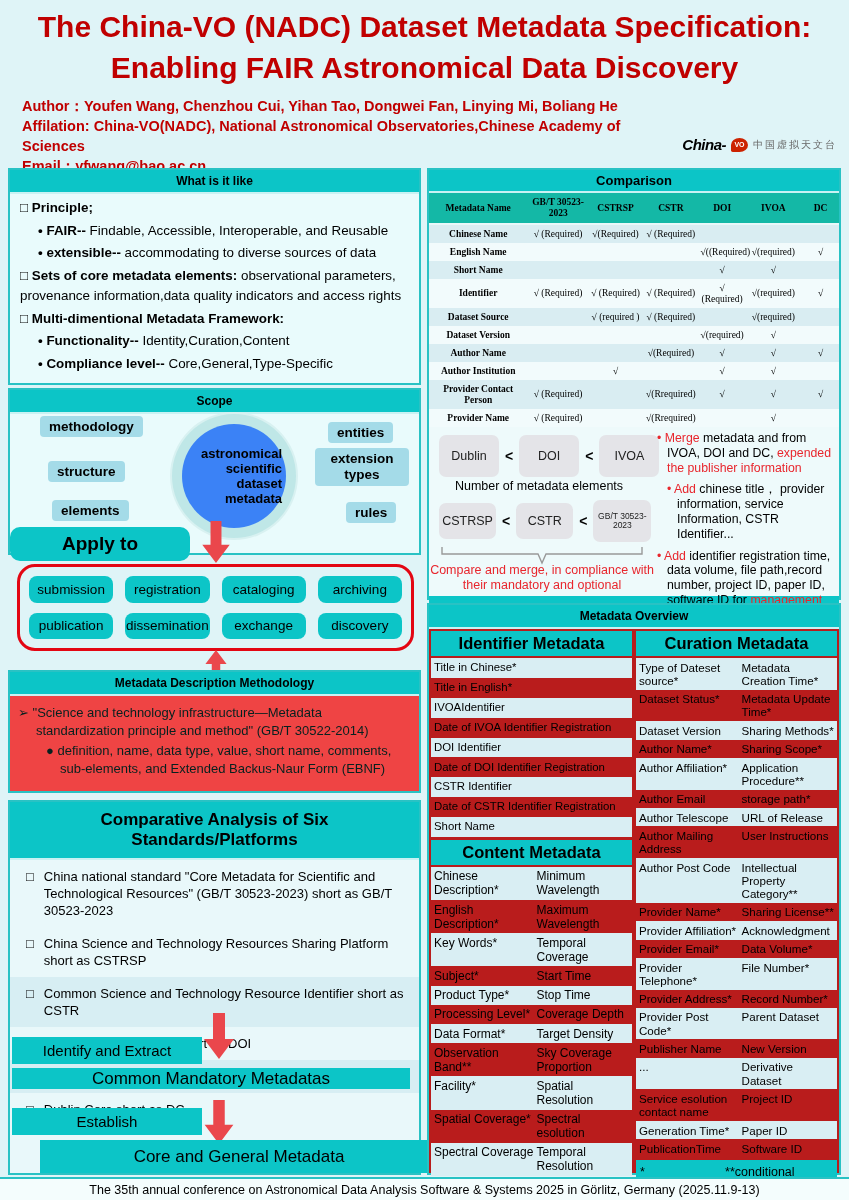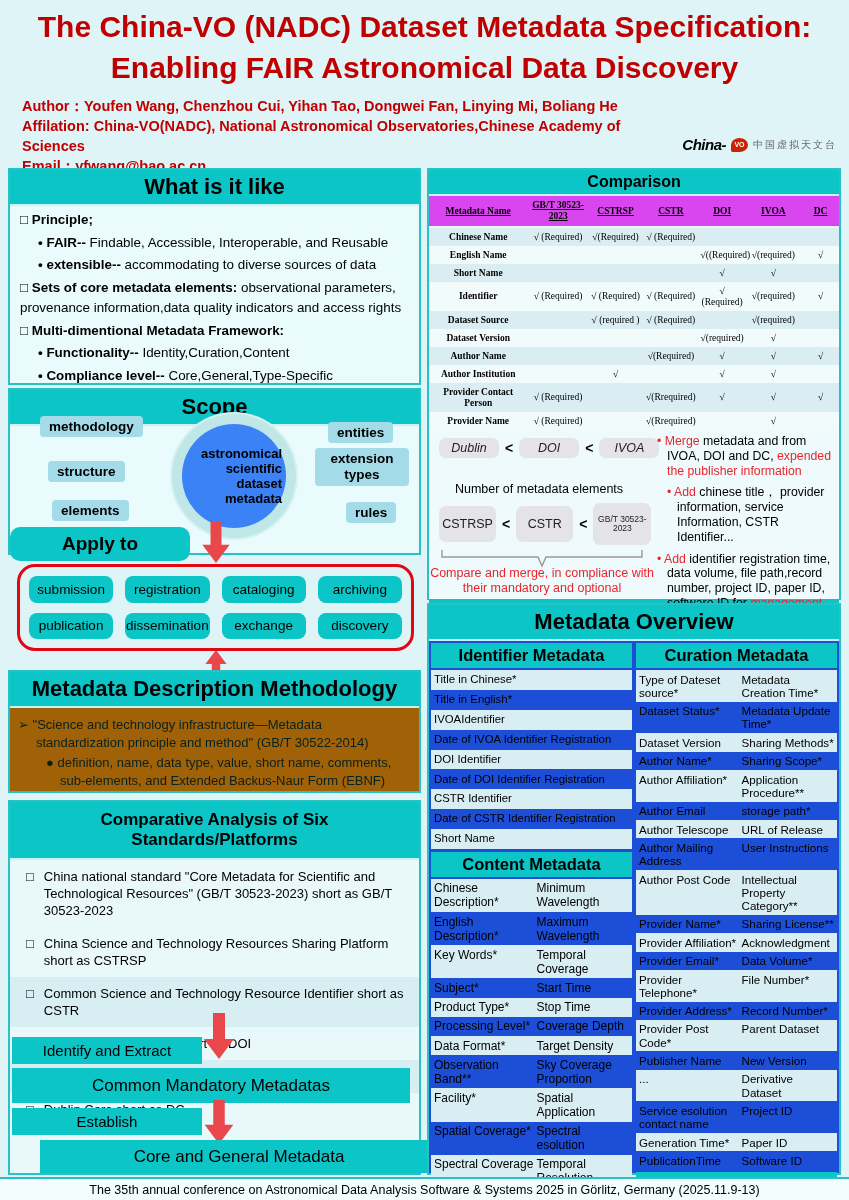--- a/index.html
+++ b/index.html
@@ -10,21 +10,21 @@
          font-size:30px;line-height:41px;font-weight:bold;color:#c00000;}
   .authors{position:absolute;top:96px;left:22px;width:660px;
            font-size:14.5px;line-height:20px;font-weight:bold;color:#c00000;}
   .chinavo{position:absolute;top:136px;right:12px;display:flex;align-items:center;gap:5px;}
   .cv-word{font-weight:bold;font-size:15px;font-style:italic;letter-spacing:-0.5px;}
   .cv-badge{display:inline-flex;align-items:center;justify-content:center;width:17px;height:14px;
             background:#cc2200;color:#fff;font-size:7px;font-weight:bold;border-radius:50% 50% 50% 10%;}
   .cv-cn{font-size:10px;color:#666;letter-spacing:2px;}
   
   .panel{position:absolute;box-sizing:border-box;border:2px solid #29c2c4;background:#e9fbfc;}
-  .sec-head{background:#0cc5c7;text-align:center;font-weight:bold;font-size:22px;
+  .sec-head{background:#0cc5c7;text-align:center;font-weight:bold;font-size:12px;
             padding:4px 8px;border-bottom:2px solid #c9f2f3;}
   
   #panel-what{left:8px;top:168px;width:413px;height:217px;}
   .wl{margin:0;padding:1px 10px;font-size:13.4px;line-height:20.5px;}
   .wl .sq{font-weight:bold;}
   .wl.sub{padding-left:28px;}
   .wl b{font-weight:bold;}
   
   #panel-scope{left:8px;top:388px;width:413px;height:167px;}
   .pill{position:absolute;background:#a4dbe8;border-radius:4px;padding:3px 9px;
@@ -42,66 +42,66 @@
   .applyto{position:absolute;left:10px;top:527px;width:180px;height:34px;background:#0cc5c7;
            border-radius:10px;display:flex;align-items:center;justify-content:center;
            font-weight:bold;font-size:19px;}
   .apply-wrap{position:absolute;left:17px;top:564px;width:397px;height:87px;box-sizing:border-box;
               border:3px solid #e30613;border-radius:18px;padding:9px 9px;
               display:grid;grid-template-columns:repeat(4,1fr);gap:10px 12px;}
   .apply-box{background:#0cc5c7;border-radius:8px;display:flex;align-items:center;
              justify-content:center;font-size:13.5px;}
   .arrow{position:absolute;}
   
-  #panel-methodology{left:8px;top:670px;width:413px;height:123px;background:#a16207;}
+  #panel-methodology{left:8px;top:670px;width:413px;height:123px;background:#ef4444;}
   .md-body{padding:8px 8px 0 8px;font-size:13px;line-height:18px;color:#06211f;}
   .md-l1{margin:0;padding-left:18px;text-indent:-18px;}
   .md-l2{margin:2px 0 0 0;padding-left:42px;text-indent:-14px;}
   
   #panel-comparative{left:8px;top:800px;width:413px;height:375px;background:#e9f8fa;}
   #panel-comparative .sec-head{font-size:17px;padding:8px 16px;}
   .comp-item{display:flex;gap:10px;padding:8px 10px 8px 16px;font-size:13px;line-height:17px;}
   .comp-item:nth-of-type(2n+3){background:#d7eef3;}
   .comp-item .sq{font-weight:bold;}
   .flow-bar{position:absolute;background:#0cc5c7;display:flex;align-items:center;justify-content:center;}
   .fb1{left:12px;top:1037px;width:190px;height:27px;font-size:15px;}
-  .fb2{left:12px;top:1068px;width:398px;height:35px;font-size:17px;}
+  .fb2{left:12px;top:1068px;width:398px;height:21px;font-size:17px;}
   .fb3{left:12px;top:1108px;width:190px;height:27px;font-size:15px;}
   .fb4{left:12px;top:1140px;width:398px;height:33px;font-size:17px;margin-left:28px;}
   
   #panel-comparison{left:427px;top:168px;width:414px;height:432px;background:#f2fbfc;}
-  #panel-comparison .sec-head{font-size:16px;padding:3px 0;}
+  #panel-comparison .sec-head{font-size:13px;padding:3px 0;}
   .ctable{font-family:"Liberation Serif",serif;font-size:9.5px;}
   .crow{display:grid;grid-template-columns:24% 15% 13% 14% 11% 14% 9%;align-items:center;}
-  .chead{background:#d946ef;min-height:30px;border-bottom:2px solid #e8f8f9;text-decoration:underline;}
+  .chead{background:#14b8a6;min-height:30px;border-bottom:2px solid #e8f8f9;}
   .chcell{font-weight:bold;text-align:center;line-height:11px;padding:2px 1px;}
   .crows .crow:nth-of-type(odd){background:#d9edf2;}
   .ccell{text-align:center;padding:3.5px 1px;line-height:11px;}
   .cname{font-weight:bold;}
   .diagram{position:relative;height:169px;background:#eefafb;}
   .gbox{background:#e4e4e8;border-radius:7px;display:flex;align-items:center;justify-content:center;
         font-size:12.5px;color:#222;}
   .rank{position:absolute;display:flex;align-items:center;gap:6px;}
   .rank .lt{font-size:14px;font-weight:bold;}
-  .r1{left:10px;top:8px;}  .r1 .gbox{width:60px;height:20px;font-style:italic;}
+  .r1{left:10px;top:8px;}  .r1 .gbox{width:60px;height:42px;}
   .r2{left:10px;top:73px;} .r2 .gbox{width:57px;height:36px;}
   .gbox.small{font-size:8.5px;line-height:9.5px;text-align:center;height:42px;}
   .rank-cap{position:absolute;left:4px;top:52px;width:212px;text-align:center;font-size:12.5px;}
   .brace{position:absolute;left:10px;top:120px;}
   .cmp-note{position:absolute;left:0px;top:136px;width:226px;text-align:center;
             color:#e8262d;font-size:12.5px;line-height:15px;}
   .rbullets{position:absolute;left:228px;top:4px;width:180px;font-size:12.3px;line-height:14.8px;}
   .rb{margin:0 0 7px 0;padding-left:10px;text-indent:-10px;}
   .rb.indent{padding-left:20px;}
   .rb .mark{color:#e8262d;}
   .red{color:#e8262d;}
   .cv-summary{background:#0cc5c7;height:27px;display:flex;align-items:center;justify-content:center;
               font-size:16.5px;font-weight:bold;}
   
-  #panel-overview{left:427px;top:603px;width:414px;height:572px;background:#1d4ed8;}
+  #panel-overview{left:427px;top:603px;width:414px;height:572px;background:#b91c1c;}
   .ov-body{display:flex;gap:4px;padding:2px 2px;}
   .ov-col{flex:1;}
   .sub-head{background:#0cc5c7;text-align:center;font-weight:bold;font-size:16.5px;
             padding:3px 0;margin-bottom:2px;}
   .mlist .mrow{font-size:11.4px;line-height:13.5px;padding:3.2px 3px;}
   .mlist .mrow:nth-of-type(odd){background:#d9eef3;}
   .plist .prow{display:flex;font-size:11.6px;line-height:13.2px;}
   .plist .prow:nth-of-type(odd){background:#d9eef3;}
   .prow .l{width:52%;padding:2.6px 2px 2.6px 3px;box-sizing:border-box;}
   .prow .r{width:48%;padding:2.6px 1px;box-sizing:border-box;}
@@ -436,21 +436,21 @@
               <div class="r">Target Density</div>
             </div>
 
             <div class="prow">
               <div class="l">Observation Band**</div>
               <div class="r">Sky Coverage Proportion</div>
             </div>
 
             <div class="prow">
               <div class="l">Facility*</div>
-              <div class="r">Spatial Application</div>
+              <div class="r">Spatial Resolution</div>
             </div>
 
             <div class="prow">
               <div class="l">Spatial Coverage*</div>
               <div class="r">Spectral esolution</div>
             </div>
 
             <div class="prow">
               <div class="l">Spectral Coverage</div>
               <div class="r">Temporal Resolution</div>

